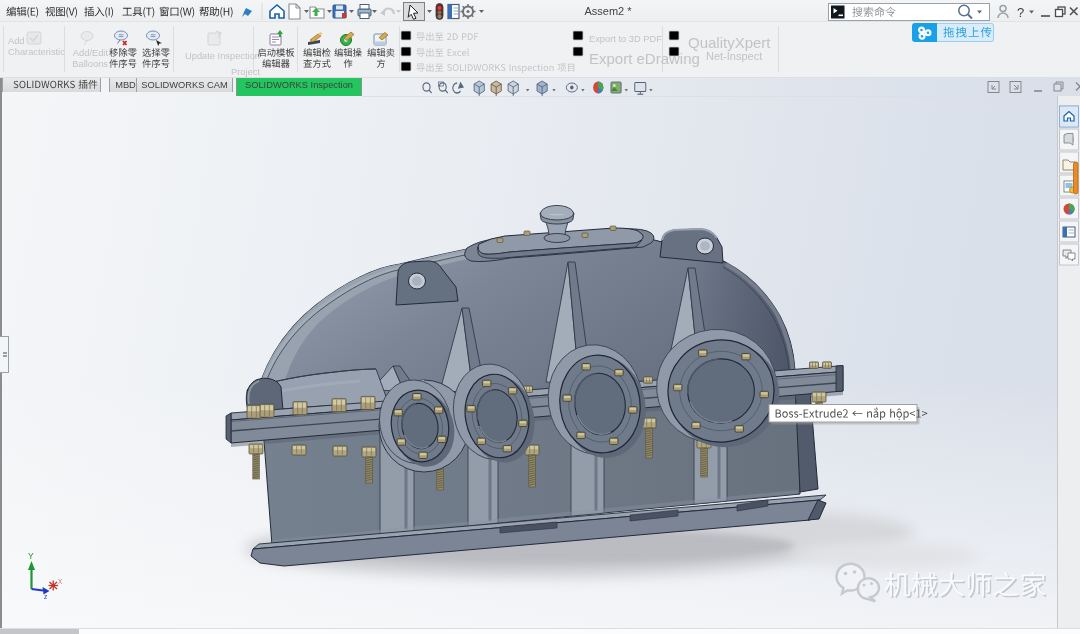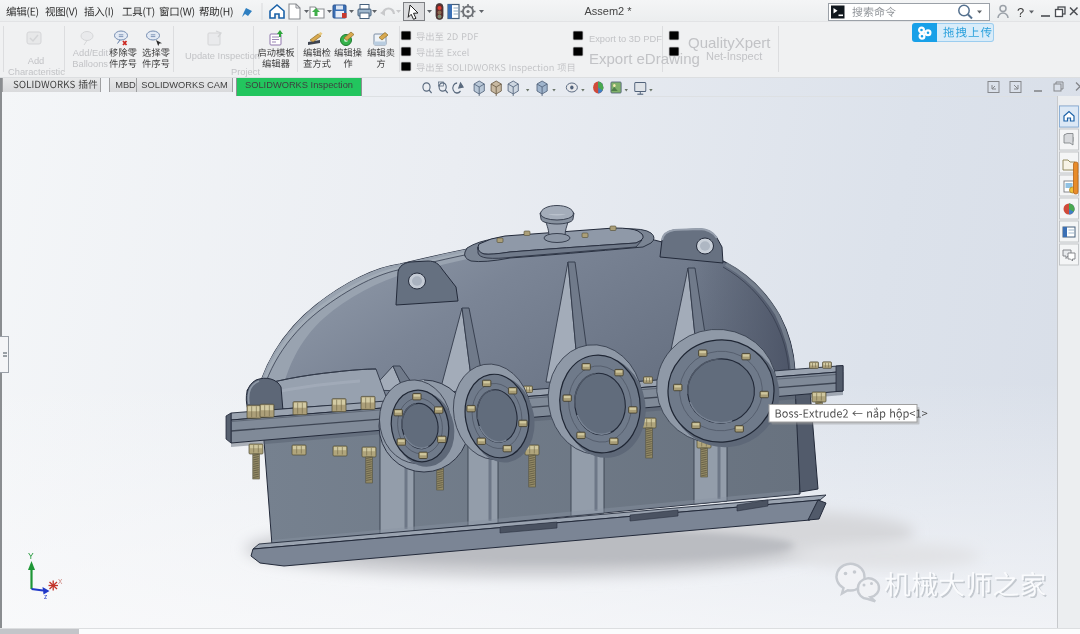--- a/index.html
+++ b/index.html
@@ -20,21 +20,21 @@
 <div class="abs" id="menubar"></div>
 <div class="abs" id="ribbon"></div>
 <div class="vsep" style="left:3px"></div>
 <div class="vsep" style="left:64px"></div>
 <div class="vsep" style="left:173px"></div>
 <div class="vsep" style="left:253px"></div>
 <div class="vsep" style="left:297px"></div>
 <div class="vsep" style="left:399px"></div>
 <div class="vsep" style="left:662px"></div>
 <div class="vsep" style="left:778px"></div>
-<div class="abs" style="left:8px;top:56px;width:56px;text-align:center;font-size:9.3px;color:#c2c3c6;line-height:11px">Add<br>Characteristic</div>
+<div class="abs" style="left:8px;top:36px;width:56px;font-size:9.3px;color:#c2c3c6;line-height:11px">Add<br>Characteristic</div>
 <div class="abs" style="left:66px;top:48px;width:42px;text-align:right;font-size:9.3px;color:#c2c3c6;line-height:11px">Add/Edit<br>Balloons</div>
 <div class="abs" style="left:184px;top:48px;width:76px;text-align:right;font-size:9.3px;color:#c2c3c6;line-height:16px">Update Inspection<br>Project</div>
 <div class="abs" style="left:589px;top:33.5px;font-size:9.3px;color:#c2c3c6">Export to 3D PDF</div>
 <div class="abs" style="left:589px;top:49.5px;font-size:15px;color:#c2c3c6">Export eDrawing</div>
 <div class="abs" style="left:688px;top:33.5px;font-size:15px;color:#c2c3c6">QualityXpert</div>
 <div class="abs" style="left:706px;top:49.5px;font-size:11px;color:#c2c3c6">Net-Inspect</div>
 <div class="abs" style="left:528px;top:0;width:160px;text-align:center;font-size:11px;color:#444;height:22px;line-height:22px">Assem2 *</div>
 
 <div class="abs" id="tabrow">
 <div class="tab" style="left:2px;width:99px"></div>

